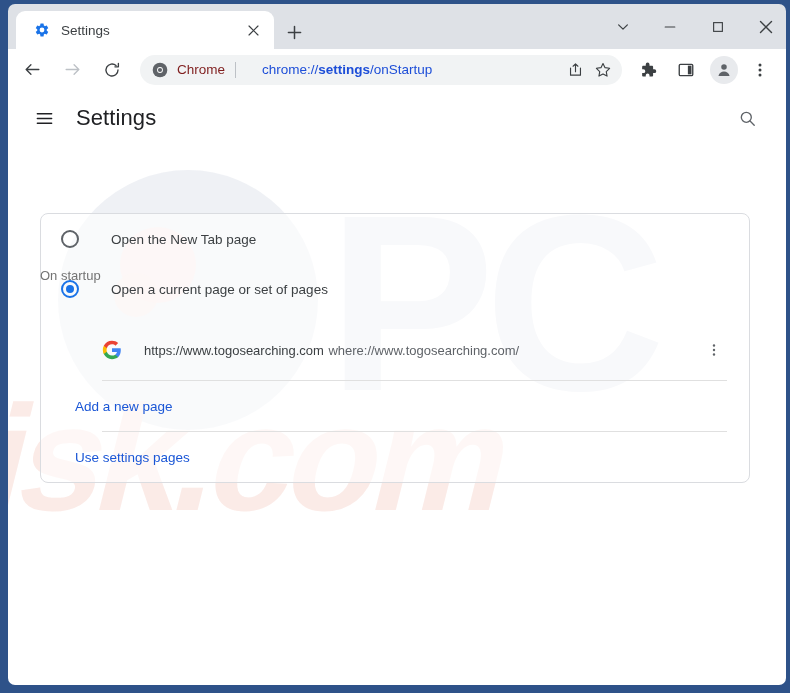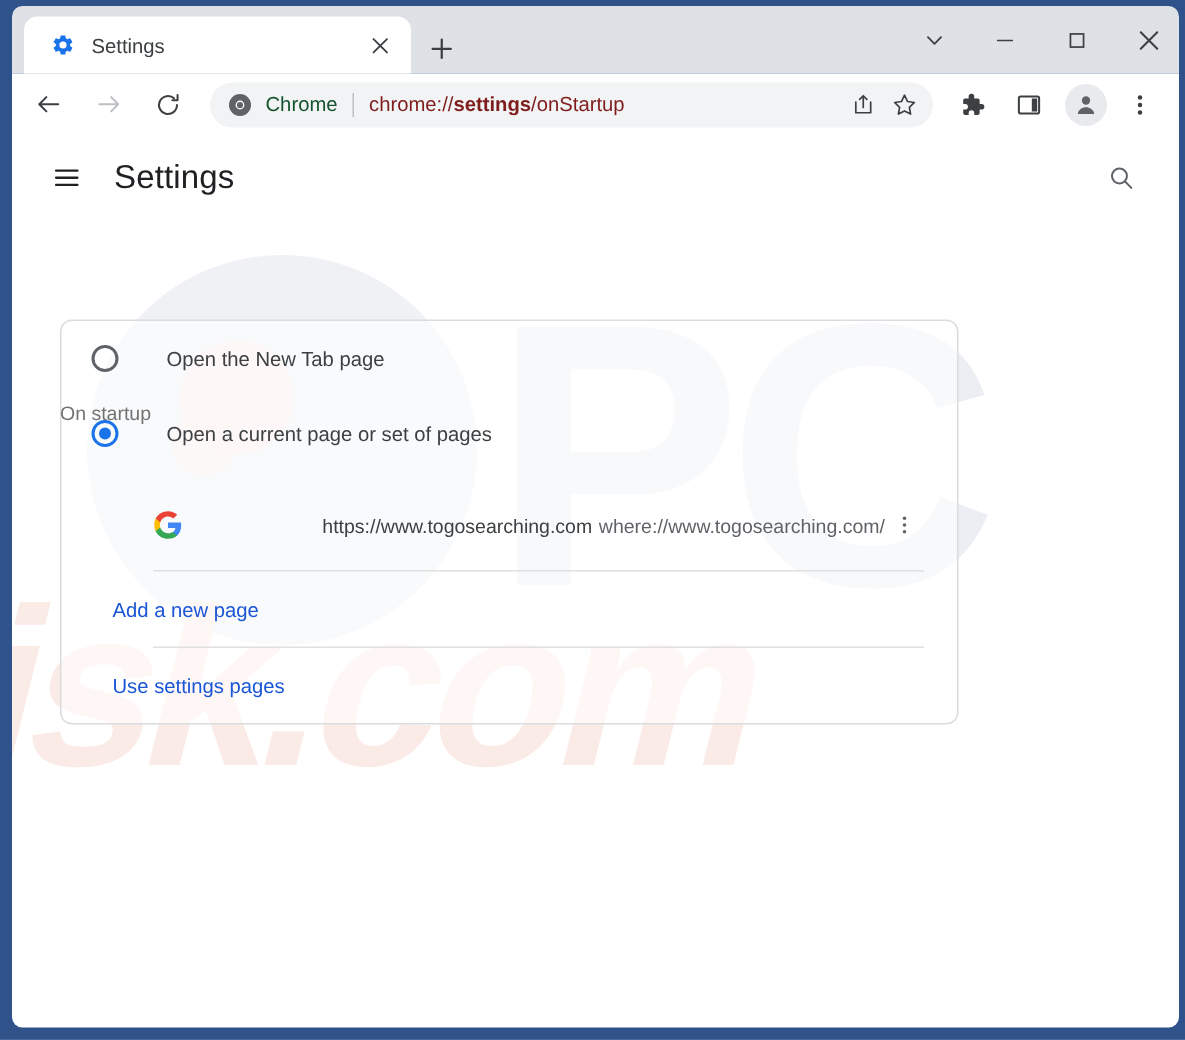--- a/index.html
+++ b/index.html
@@ -94,36 +94,37 @@
     background: #f1f3f4;
     border-radius: 16px;
     display: flex;
     align-items: center;
     padding: 0 6px 0 12px;
     min-width: 0;
   }
   #omnibox .chrome-glyph { width: 16px; height: 16px; flex: 0 0 16px; }
   #omnibox .scheme-label {
     font-size: 13.5px;
-    color: #14532d;
+    color: #7f1d1d;
     margin-left: 9px;
     white-space: nowrap;
   }
   #omnibox .vdivide {
     width: 1px; height: 16px;
     background: #bdc1c6;
     margin: 0 10px;
     flex: 0 0 1px;
   }
   #omnibox .url-text {
     font-size: 13.5px;
-    color: #7f1d1d;
+    color: #1d4ed8;
     white-space: nowrap;
     overflow: hidden;
     flex: 1 1 auto;
+    margin-left: 16px;
   }
   #omnibox .url-text .strong { font-weight: 700; }
   #omnibox .omni-action {
     width: 26px; height: 26px;
     flex: 0 0 26px;
     display: flex; align-items: center; justify-content: center;
     border-radius: 50%;
     margin-left: 2px;
   }
   .tb-icon {
@@ -187,26 +188,25 @@
   #section-label {
     position: absolute;
     left: 32px; top: 178px;
     font-size: 13px;
     color: #737373;
     z-index: 3;
   }
   #startup-card {
     position: absolute;
     left: 32px; top: 123px;
-    width: 599px;
+    width: 710px;
     background: rgba(255,255,255,0.62);
     border: 1px solid #dadce0;
     border-radius: 8px;
     z-index: 2;
-    text-align: right;
   }
   .radio-row {
     display: flex;
     align-items: center;
     height: 50px;
     padding-left: 20px;
   }
   .radio {
     width: 18px; height: 18px;
     flex: 0 0 18px;

